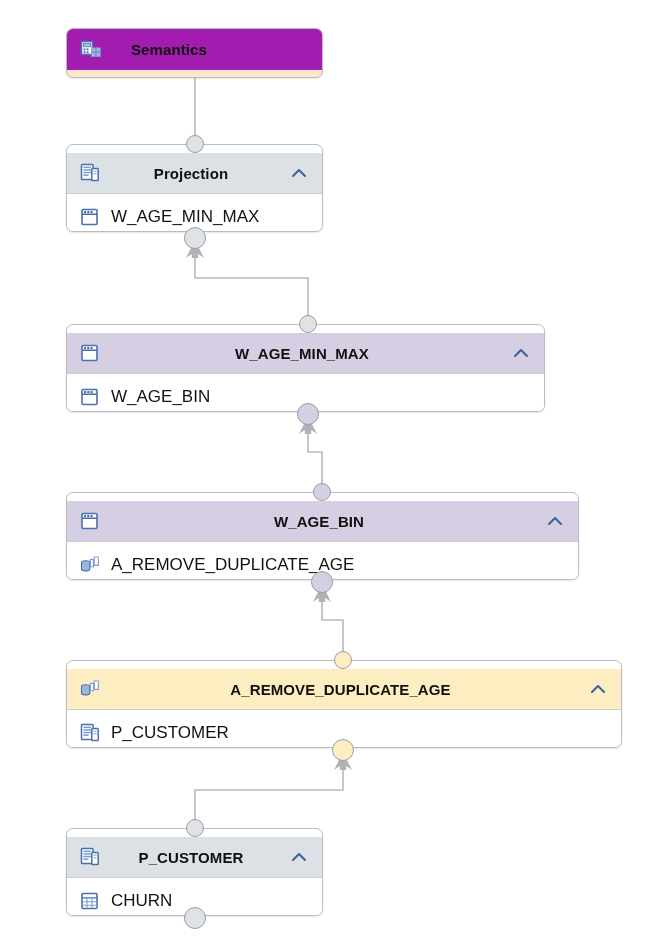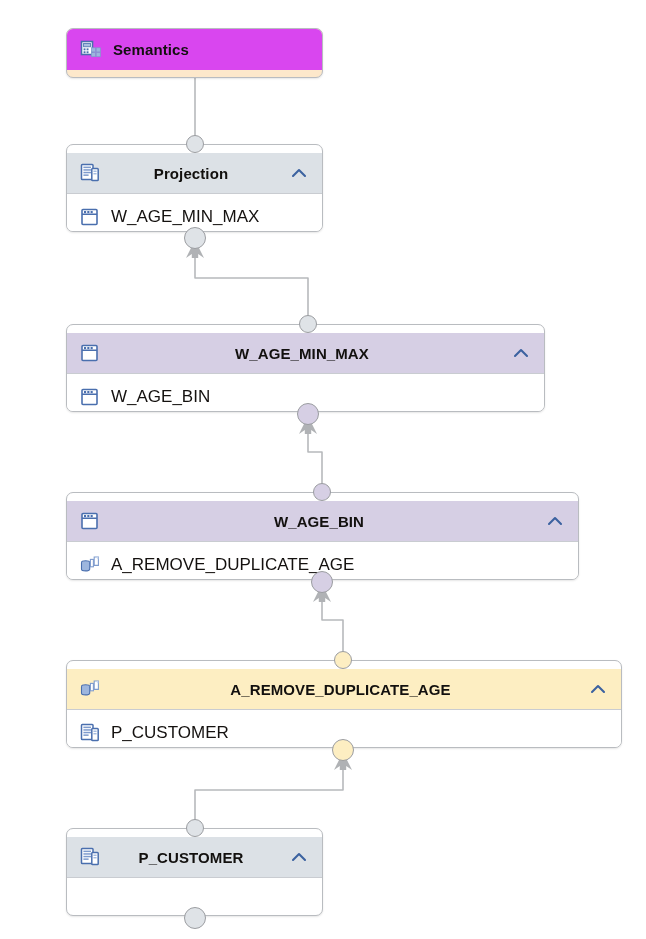--- a/index.html
+++ b/index.html
@@ -92,21 +92,21 @@
   }
   .row-label {
     font-size: 17px;
     color: #14110f;
     white-space: nowrap;
   }
   
   .hdr-gray   { background: #dce1e6; }
   .hdr-purple { background: #d6cfe4; }
   .hdr-cream  { background: #fdeec2; }
-  .hdr-peach  { background: #d946ef; }
+  .hdr-peach  { background: #a21caf; gap: 18px; }
   .node.solid-peach { background: #fde8cb; }
   .port {
     position: absolute;
     border-radius: 50%;
     border: 1px solid #9b9da1;
     box-sizing: border-box;
     z-index: 6;
   }
 </style>
 </head>
@@ -294,20 +294,33 @@
           <rect x="14.4" y="11.1" width="3.2" height="1.3" fill="#9db6de"></rect>
         </svg>
       </span>
       <span class="node-title">P_CUSTOMER</span>
       <span class="chev">
         <svg viewBox="0 0 20 20" width="20" height="20">
           <polyline points="4,13 10,7 16,13" fill="none" stroke="#3c62a0" stroke-width="2.1" stroke-linecap="round" stroke-linejoin="round"></polyline>
         </svg>
       </span>
     </div>
+    <div class="node-body">
+      <span class="row-icon">
+        <svg viewBox="0 0 22 22" width="22" height="22">
+          <rect x="3" y="3.5" width="15" height="15" rx="1" fill="#ffffff" stroke="#4a6fae" stroke-width="1.6"></rect>
+          <line x1="3" y1="7.8" x2="18" y2="7.8" stroke="#4a6fae" stroke-width="1.3"></line>
+          <line x1="3" y1="11.8" x2="18" y2="11.8" stroke="#7e9bcd" stroke-width="1.1"></line>
+          <line x1="3" y1="15.2" x2="18" y2="15.2" stroke="#7e9bcd" stroke-width="1.1"></line>
+          <line x1="8" y1="7.8" x2="8" y2="18.5" stroke="#7e9bcd" stroke-width="1.1"></line>
+          <line x1="13" y1="7.8" x2="13" y2="18.5" stroke="#7e9bcd" stroke-width="1.1"></line>
+        </svg>
+      </span>
+      <span class="row-label">CHURN</span>
+    </div>
   </div>
 
 <div class="port" style="left: 186px; top: 135px; width: 18px; height: 18px; background: rgb(223, 227, 231);"></div>
     <div class="port" style="left: 184px; top: 227px; width: 22px; height: 22px; background: rgb(223, 227, 231);"></div>
     <div class="port" style="left: 299px; top: 315px; width: 18px; height: 18px; background: rgb(223, 227, 231);"></div>
     <div class="port" style="left: 297px; top: 403px; width: 22px; height: 22px; background: rgb(214, 207, 228);"></div>
     <div class="port" style="left: 313px; top: 483px; width: 18px; height: 18px; background: rgb(214, 207, 228);"></div>
     <div class="port" style="left: 311px; top: 571px; width: 22px; height: 22px; background: rgb(214, 207, 228);"></div>
     <div class="port" style="left: 334px; top: 651px; width: 18px; height: 18px; background: rgb(253, 238, 194);"></div>
     <div class="port" style="left: 332px; top: 739px; width: 22px; height: 22px; background: rgb(253, 238, 194);"></div>

